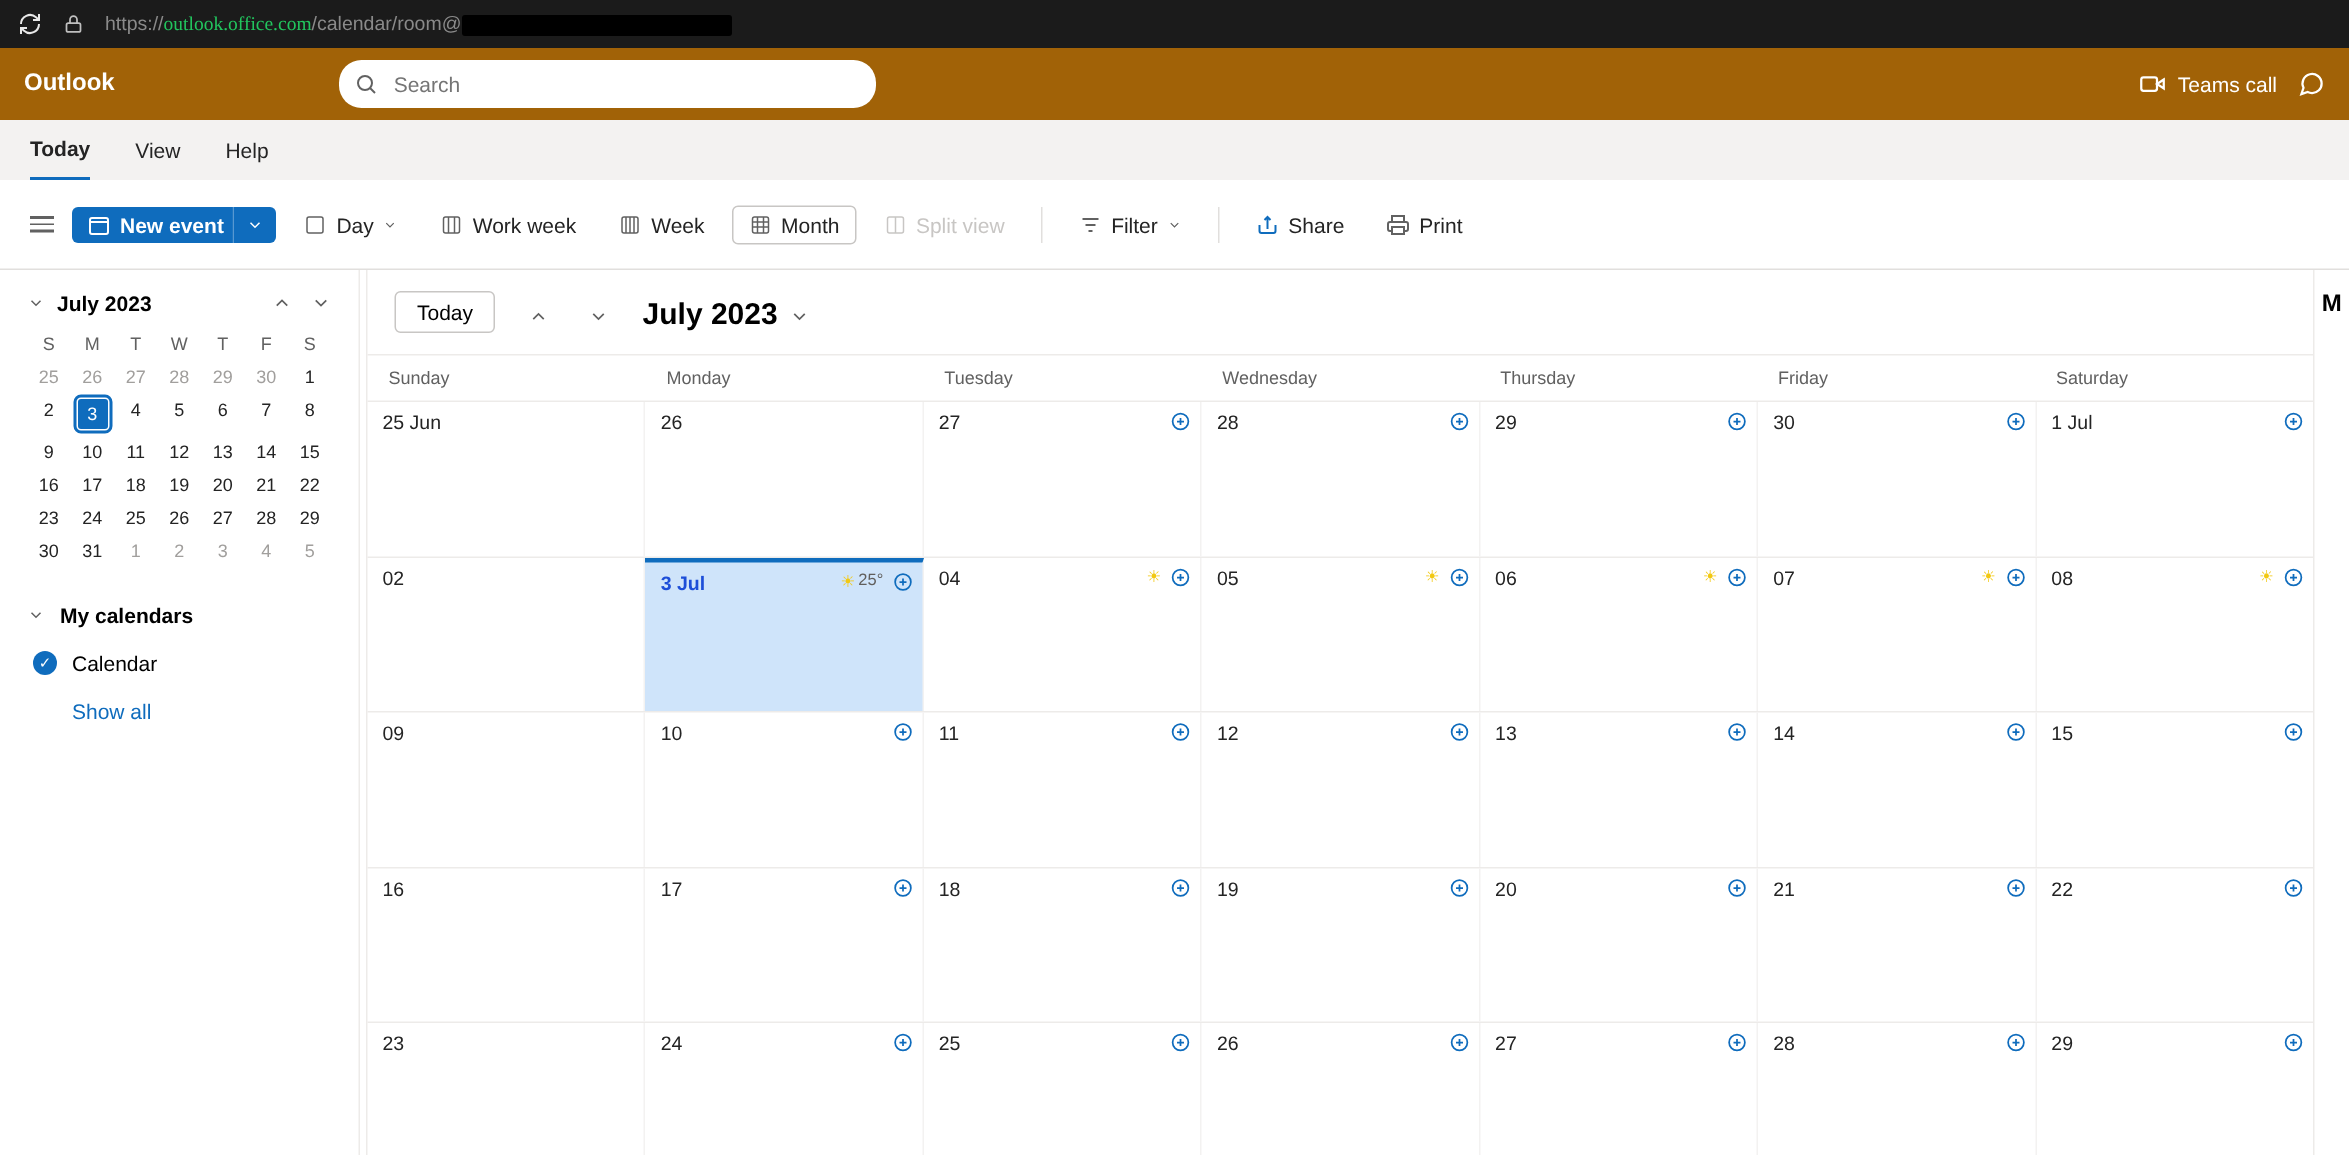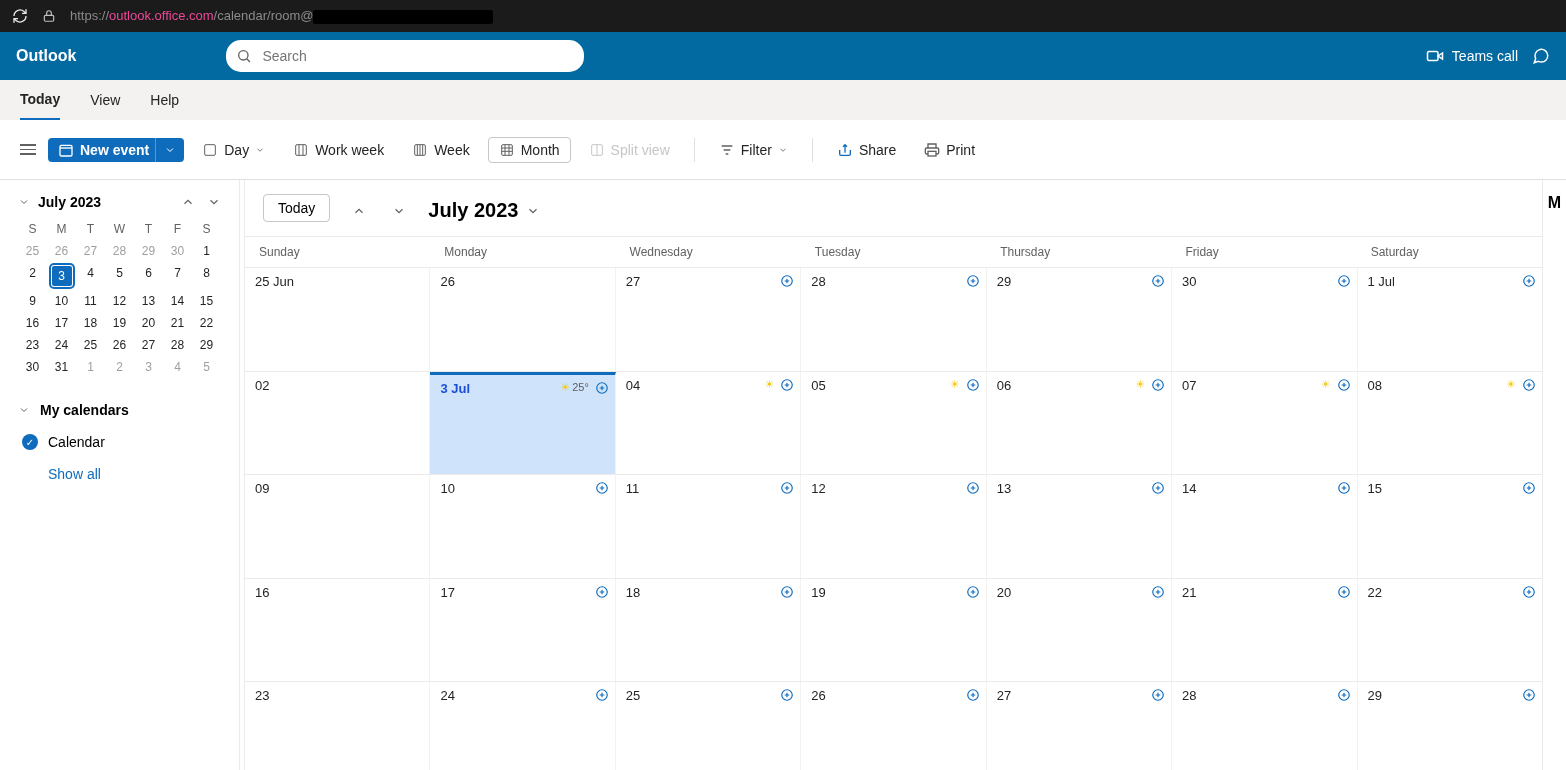--- a/index.html
+++ b/index.html
@@ -1,23 +1,23 @@
 <!DOCTYPE html>
 <html><head>
 <meta charset="utf-8">
 <style>
   * { box-sizing: border-box; font-family: "Segoe UI", Arial, sans-serif; }
   body { margin: 0; background: #f3f2f1; overflow: hidden; height: 770px; width: 1566px; }
   
   .browser-bar { height: 32px; background: #1b1b1b; display: flex; align-items: center; padding: 0 12px; gap: 14px; color: #bfbfbf; font-size: 13px; overflow: hidden; }
   .url-segment { color: #8a8a8a; }
-  .url-host { color: #ec4899; }
+  .url-host { color: #22c55e; font-family: Liberation Serif, serif; }
   .redacted { display: inline-block; height: 14px; width: 180px; background: #000; vertical-align: middle; border-radius: 2px; }
   
-  .app-header { height: 48px; background: #0369a1; display: flex; align-items: center; padding: 0 16px; gap: 150px; color: #fff; }
+  .app-header { height: 48px; background: #a16207; display: flex; align-items: center; padding: 0 16px; gap: 150px; color: #fff; }
   .app-title { font-weight: 700; font-size: 16px; }
   .search-wrap { flex: 0 0 358px; height: 32px; background: #fff; border-radius: 15px; display: flex; align-items: center; padding: 0 10px; gap: 8px; color: #616161; }
   .search-wrap input { border: none; outline: none; font-size: 14px; flex: 1; background: transparent; }
   .header-right { margin-left: auto; display: flex; align-items: center; gap: 14px; font-size: 14px;}
   
   .tab-bar { height: 40px; display: flex; align-items: center; padding: 0 20px; gap: 30px; background: #f3f2f1; font-size: 14px; }
   .tab { height: 40px; display: flex; align-items: center; cursor: pointer; color: #242424; }
   .tab.active { font-weight: 600; border-bottom: 2px solid #0f6cbd; }
   
   .toolbar { height: 60px; background: #fff; border-bottom: 1px solid #e1dfdd; display: flex; align-items: center; padding: 0 16px; gap: 8px; font-size: 14px; color: #242424; }
@@ -315,22 +315,22 @@
       <div class="month-title">
         <span>July 2023</span>
         <svg width="14" height="14" viewBox="0 0 24 24" fill="none" stroke="#616161" stroke-width="2">
             <path d="m6 9 6 6 6-6"></path>
           </svg>
       </div>
     </div>
     <div class="day-headers" id="day-headers">
         <div>Sunday</div>
         <div>Monday</div>
+        <div>Tuesday</div>
         <div>Wednesday</div>
-        <div>Tuesday</div>
         <div>Thursday</div>
         <div>Friday</div>
         <div>Saturday</div>
       </div>
     <div class="weeks" id="weeks">
         <div class="week">
           <div class="daycell">
             <div class="date-num">25 Jun</div>
           </div>
           <div class="daycell">

